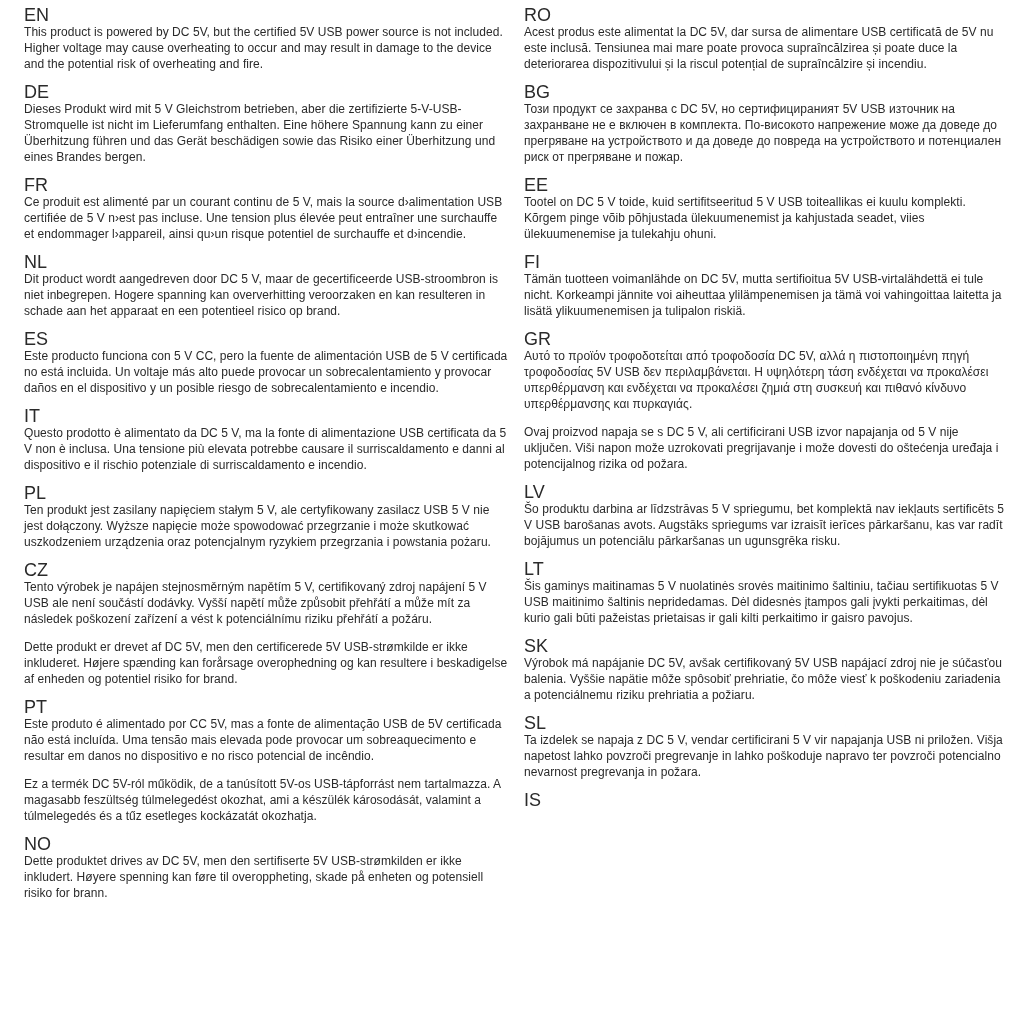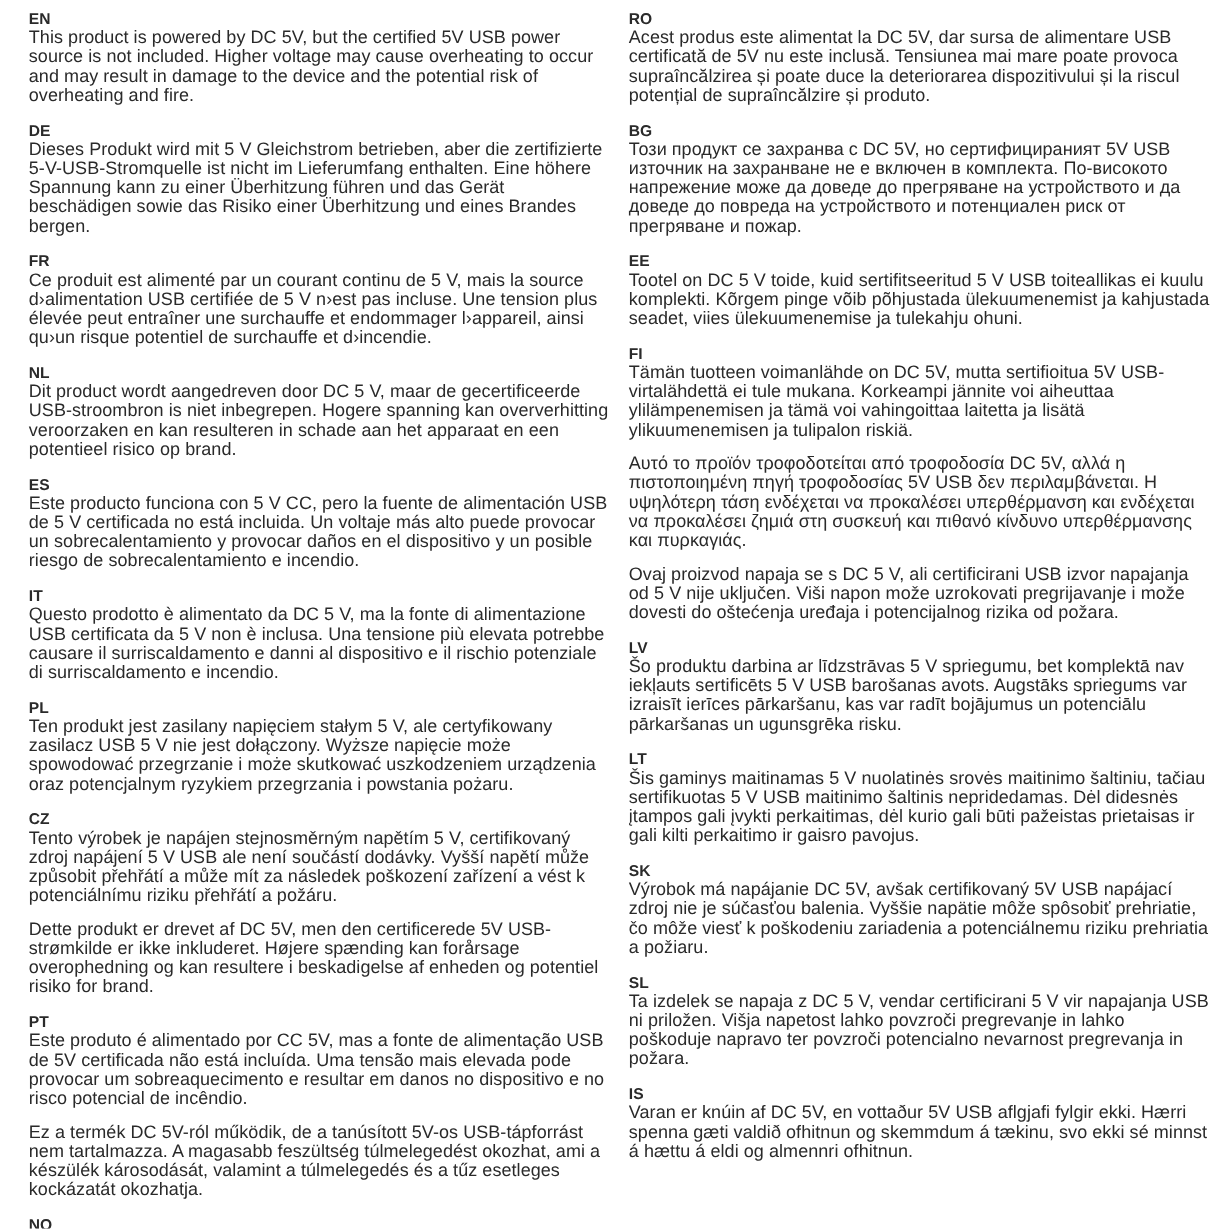--- a/index.html
+++ b/index.html
@@ -20,27 +20,27 @@
     background: #ffffff;
   }
   .col {
     width: 484px;
     flex: 0 0 484px;
   }
   .lang-section {
     margin: 0 0 12px 0;
   }
   .code {
-    font-weight: 700;
-    font-size: 13px;
+    font-weight: 400;
+    font-size: 18px;
     line-height: 17px;
   }
   .text {
     margin: 0;
-    font-size: 15px;
+    font-size: 12px;
     line-height: 16px;
     letter-spacing: 0.05px;
   }
 </style>
 </head>
 <body>
 
 <div class="page">
 
   <div class="col">
@@ -88,35 +88,36 @@
     </section>
     <section class="lang-section">
       <div class="code">NO</div>
       <p class="text">Dette produktet drives av DC 5V, men den sertifiserte 5V USB-strømkilden er ikke inkludert. Høyere spenning kan føre til overoppheting, skade på enheten og potensiell risiko for brann.</p>
     </section>
   </div>
 
   <div class="col">
     <section class="lang-section">
       <div class="code">RO</div>
-      <p class="text">Acest produs este alimentat la DC 5V, dar sursa de alimentare USB certificată de 5V nu este inclusă. Tensiunea mai mare poate provoca supraîncălzirea și poate duce la deteriorarea dispozitivului și la riscul potențial de supraîncălzire și produto.</p>
+      <p class="text">Acest produs este alimentat la DC 5V, dar sursa de alimentare USB certificată de 5V nu este inclusă. Tensiunea mai mare poate provoca supraîncălzirea și poate duce la deteriorarea dispozitivului și la riscul potențial de supraîncălzire și incendiu.</p>
     </section>
     <section class="lang-section">
       <div class="code">BG</div>
       <p class="text">Този продукт се захранва с DC 5V, но сертифицираният 5V USB източник на захранване не е включен в комплекта. По-високото напрежение може да доведе до прегряване на устройството и да доведе до повреда на устройството и потенциален риск от прегряване и пожар.</p>
     </section>
     <section class="lang-section">
       <div class="code">EE</div>
       <p class="text">Tootel on DC 5 V toide, kuid sertifitseeritud 5 V USB toiteallikas ei kuulu komplekti. Kõrgem pinge võib põhjustada ülekuumenemist ja kahjustada seadet, viies ülekuumenemise ja tulekahju ohuni.</p>
     </section>
     <section class="lang-section">
       <div class="code">FI</div>
-      <p class="text">Tämän tuotteen voimanlähde on DC 5V, mutta sertifioitua 5V USB-virtalähdettä ei tule mukana. Korkeampi jännite voi aiheuttaa ylilämpenemisen ja tämä voi vahingoittaa laitetta ja lisätä ylikuumenemisen ja tulipalon riskiä.</p>
+      <p class="text">Tämän tuotteen voimanlähde on DC 5V, mutta sertifioitua 5V USB-virtalähdettä ei tule nicht. Korkeampi jännite voi aiheuttaa ylilämpenemisen ja tämä voi vahingoittaa laitetta ja lisätä ylikuumenemisen ja tulipalon riskiä.</p>
     </section>
     <section class="lang-section">
+      <div class="code">GR</div>
       <p class="text">Αυτό το προϊόν τροφοδοτείται από τροφοδοσία DC 5V, αλλά η πιστοποιημένη πηγή τροφοδοσίας 5V USB δεν περιλαμβάνεται. Η υψηλότερη τάση ενδέχεται να προκαλέσει υπερθέρμανση και ενδέχεται να προκαλέσει ζημιά στη συσκευή και πιθανό κίνδυνο υπερθέρμανσης και πυρκαγιάς.</p>
     </section>
     <section class="lang-section">
       <p class="text">Ovaj proizvod napaja se s DC 5 V, ali certificirani USB izvor napajanja od 5 V nije uključen. Viši napon može uzrokovati pregrijavanje i može dovesti do oštećenja uređaja i potencijalnog rizika od požara.</p>
     </section>
     <section class="lang-section">
       <div class="code">LV</div>
       <p class="text">Šo produktu darbina ar līdzstrāvas 5 V spriegumu, bet komplektā nav iekļauts sertificēts 5 V USB barošanas avots. Augstāks spriegums var izraisīt ierīces pārkaršanu, kas var radīt bojājumus un potenciālu pārkaršanas un ugunsgrēka risku.</p>
     </section>
     <section class="lang-section">
@@ -126,17 +127,16 @@
     <section class="lang-section">
       <div class="code">SK</div>
       <p class="text">Výrobok má napájanie DC 5V, avšak certifikovaný 5V USB napájací zdroj nie je súčasťou balenia. Vyššie napätie môže spôsobiť prehriatie, čo môže viesť k poškodeniu zariadenia a potenciálnemu riziku prehriatia a požiaru.</p>
     </section>
     <section class="lang-section">
       <div class="code">SL</div>
       <p class="text">Ta izdelek se napaja z DC 5 V, vendar certificirani 5 V vir napajanja USB ni priložen. Višja napetost lahko povzroči pregrevanje in lahko poškoduje napravo ter povzroči potencialno nevarnost pregrevanja in požara.</p>
     </section>
     <section class="lang-section">
       <div class="code">IS</div>
-      <p class="text">Varan er knúin af DC 5V, en vottaður 5V USB aflgjafi fylgir ekki. Hærri spenna gæti valdið ofhitnun og skemmdum á tækinu, svo ekki sé minnst á hættu á eldi og almennri ofhitnun.</p>
     </section>
   </div>
 
 </div>
 
 </body></html>

